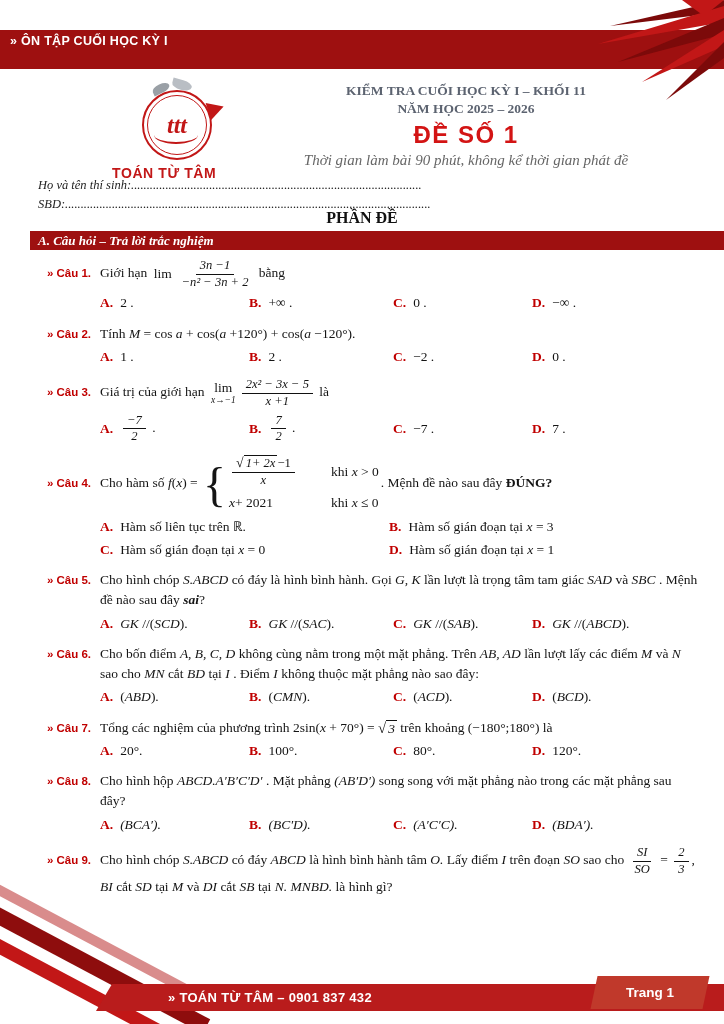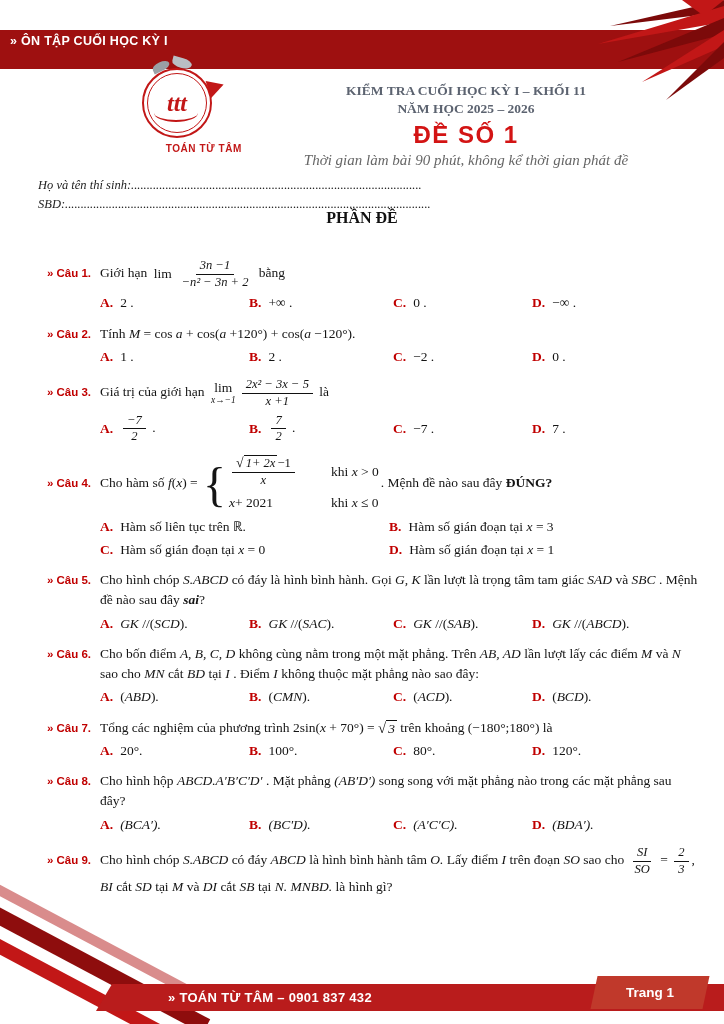--- a/index.html
+++ b/index.html
@@ -5,29 +5,29 @@
   html,body{margin:0;padding:0;}
   body{background:#777;}
   .page{position:relative;width:724px;height:1024px;background:#ffffff;margin:0 auto;overflow:hidden;font-family:"Liberation Serif",serif;color:#141414;}
 
   
   .deco-top{position:absolute;top:0;right:0;width:170px;height:110px;z-index:5;}
   .top-bar{position:absolute;left:0;top:30px;height:39px;width:100%;background:#9E1010;z-index:2;}
   .top-bar-label{display:inline-block;padding-left:10px;line-height:23px;color:#fff;font-family:"Liberation Sans",sans-serif;font-weight:bold;font-size:12.5px;letter-spacing:.3px;}
 
   
-  .logo-wrap{position:absolute;left:112px;top:68px;width:130px;text-align:right;z-index:3;}
+  .logo-wrap{position:absolute;left:112px;top:90px;width:130px;text-align:left;z-index:3;}
   .logo-circle{position:relative;width:66px;height:66px;margin:0 auto;border:2px solid #C21717;border-radius:50%;display:flex;align-items:center;justify-content:center;background:#fff;}
   .logo-ring{position:absolute;inset:3px;border:1px solid #C21717;border-radius:50%;}
   .logo-mono{position:relative;color:#C21717;font-style:italic;font-weight:bold;font-size:24px;font-family:"Liberation Serif",serif;z-index:2;}
   .logo-swoosh{position:absolute;left:10px;bottom:14px;width:44px;height:16px;border-bottom:2px solid #C21717;border-radius:50%;}
   .logo-leaf1{position:absolute;left:8px;top:-8px;width:18px;height:9px;background:#9aa0a6;border-radius:50% 50% 50% 0;transform:rotate(-25deg);}
   .logo-leaf2{position:absolute;left:28px;top:-12px;width:20px;height:10px;background:#b9bec4;border-radius:0 50% 50% 50%;transform:rotate(15deg);}
   .logo-ribbon{position:absolute;right:-14px;top:8px;width:0;height:0;border-top:9px solid transparent;border-bottom:9px solid transparent;border-left:16px solid #C21717;transform:rotate(-18deg);}
-  .logo-brand{margin-top:5px;color:#C21717;font-family:"Liberation Sans",sans-serif;font-weight:bold;font-size:10px;letter-spacing:.6px;}
+  .logo-brand{margin-top:5px;color:#C21717;font-family:"Liberation Sans",sans-serif;font-weight:bold;font-size:14px;letter-spacing:.6px;}
 
   
   .exam-head{position:absolute;left:288px;top:82px;width:356px;text-align:center;z-index:3;}
   .eh-title,.eh-year{color:#5C6370;font-weight:bold;font-size:13.5px;line-height:1.35;}
   .eh-de{color:#D31414;font-family:"Liberation Sans",sans-serif;font-weight:bold;font-size:24px;letter-spacing:1.5px;margin-top:3px;}
   .eh-time{color:#666;font-style:italic;font-size:15px;margin-top:3px;}
 
   .student{position:absolute;left:38px;top:176px;width:460px;font-style:italic;font-size:12.5px;color:#222;line-height:1.55;}
   .student div{white-space:nowrap;overflow:hidden;}
 
@@ -121,20 +121,23 @@
     <div class="eh-time">Thời gian làm bài 90 phút, không kể thời gian phát đề</div>
   </div>
 
   <div class="student">
     <div>Họ và tên thí sinh:.............................................................................................</div>
     <div>SBD:.....................................................................................................................</div>
   </div>
 
   <div class="phan-de">PHẦN ĐỀ</div>
 
+  <div class="section-bar">
+    <span class="section-bar-label">A. Câu hỏi – Trả lời trắc nghiệm</span>
+  </div>
 
   <div class="questions">
 
     <div class="question">
       <div class="q-line"><span class="q-label">» Câu 1.</span><span class="q-body"><span class="seg r">Giới hạn </span><span class="lim">
               <span class="limtop">lim</span>
             </span><span class="frac">
               <span class="fnum mi">3n −1</span>
               <span class="fden mi">−n² − 3n + 2</span>
             </span><span class="seg r"> bằng</span></span></div>

